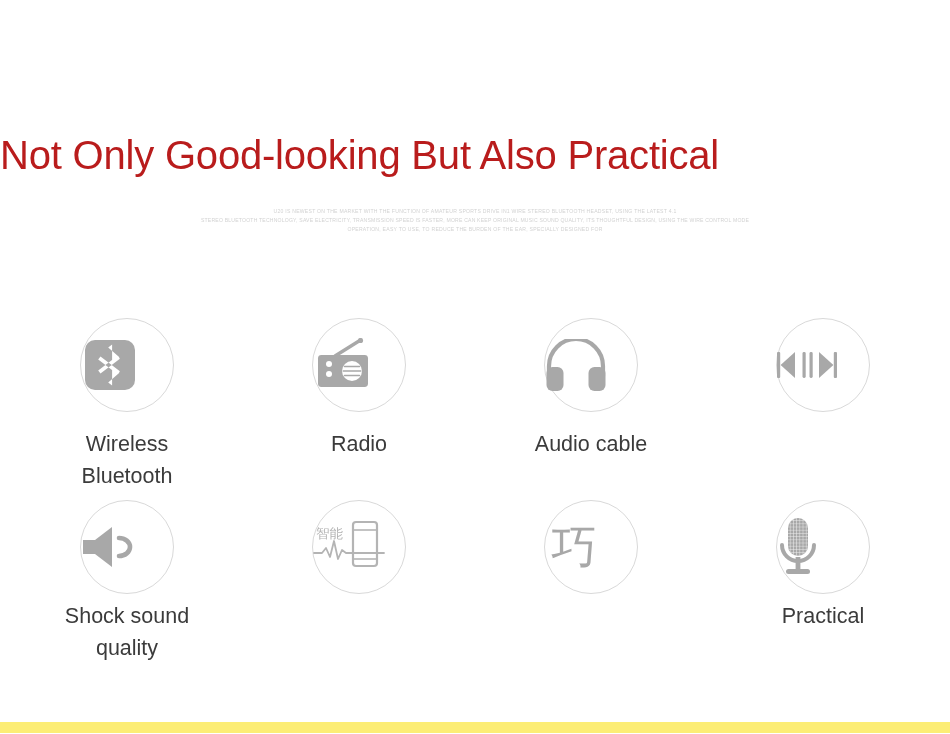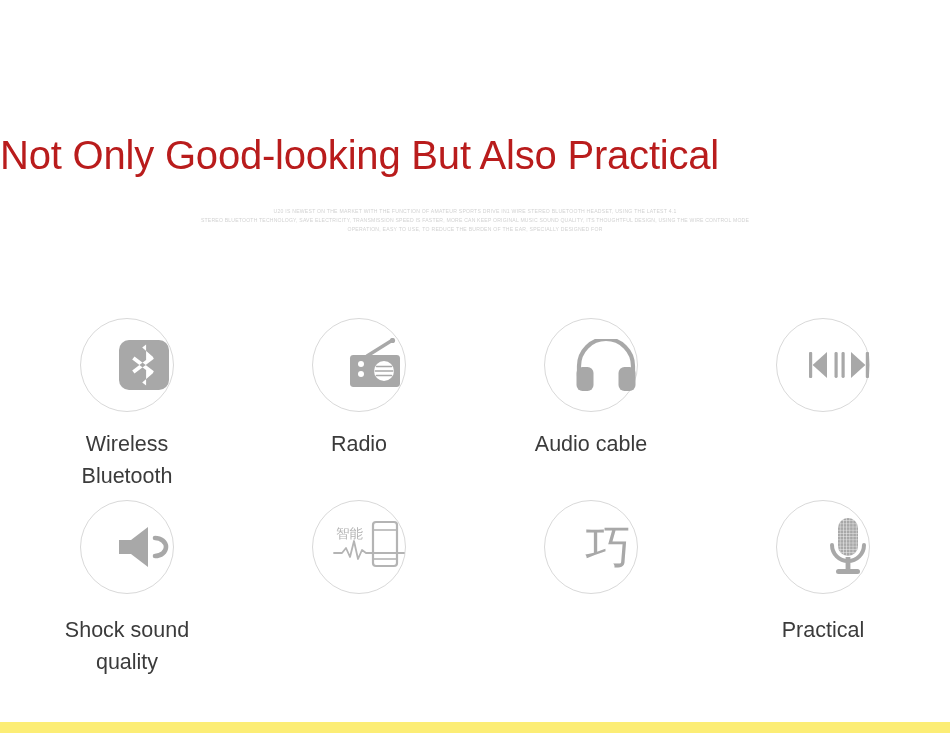--- a/index.html
+++ b/index.html
@@ -71,35 +71,35 @@
     align-items: center;
   }
 
   .circle {
     width: 94px;
     height: 94px;
     border-radius: 50%;
     border: 1.6px solid #d9d9d9;
     display: flex;
     align-items: center;
-    justify-content: flex-end;
+    justify-content: flex-start;
     box-sizing: border-box;
   }
   .circle svg { display: block; }
 
   .caption {
     margin-top: 16px;
     text-align: center;
     font-size: 21.5px;
     line-height: 32px;
     color: #3b3b3b;
     font-weight: 400;
     white-space: pre-line;
   }
-  .row2 .caption { margin-top: 20px; }
+  .row2 .caption { margin-top: 6px; }
 
   
   .yellow-band {
     position: absolute;
     left: 0;
     top: 722px;
     width: 950px;
     height: 11px;
     background: #fced75;
   }

